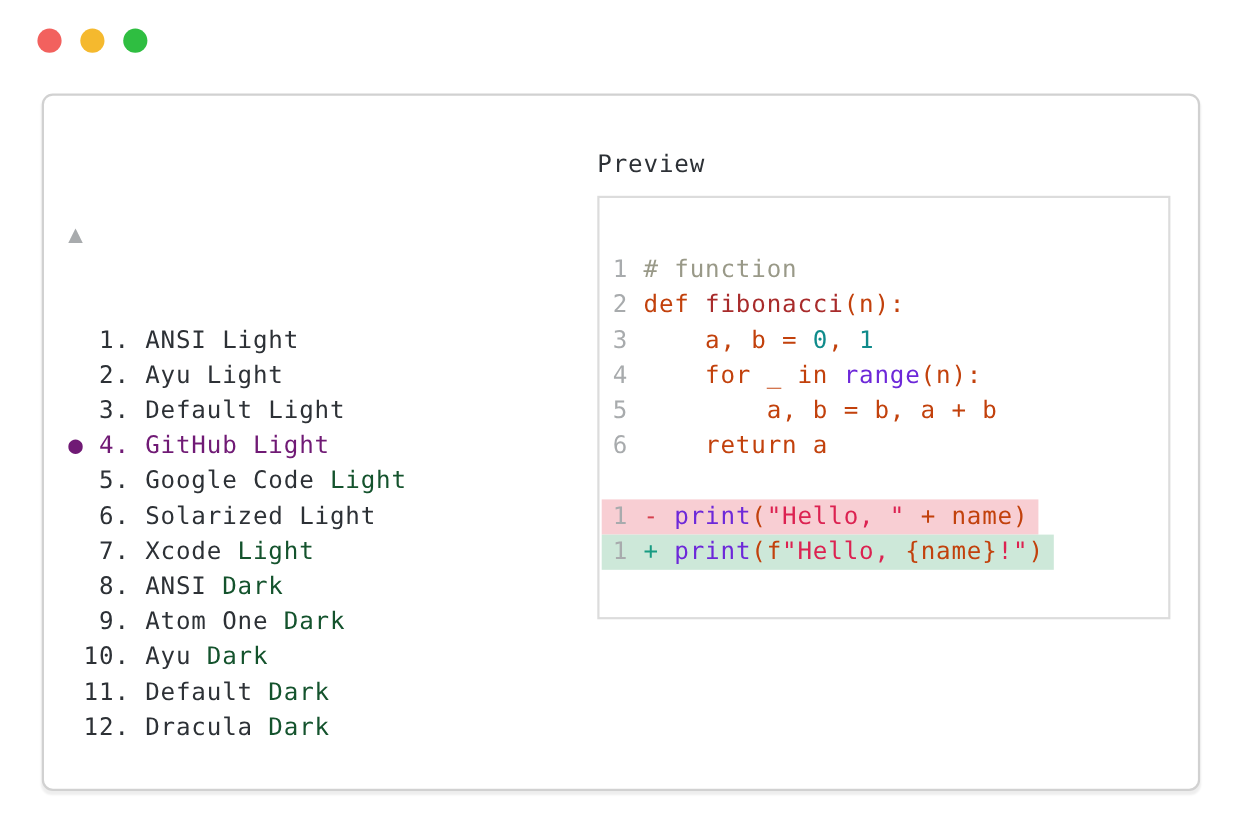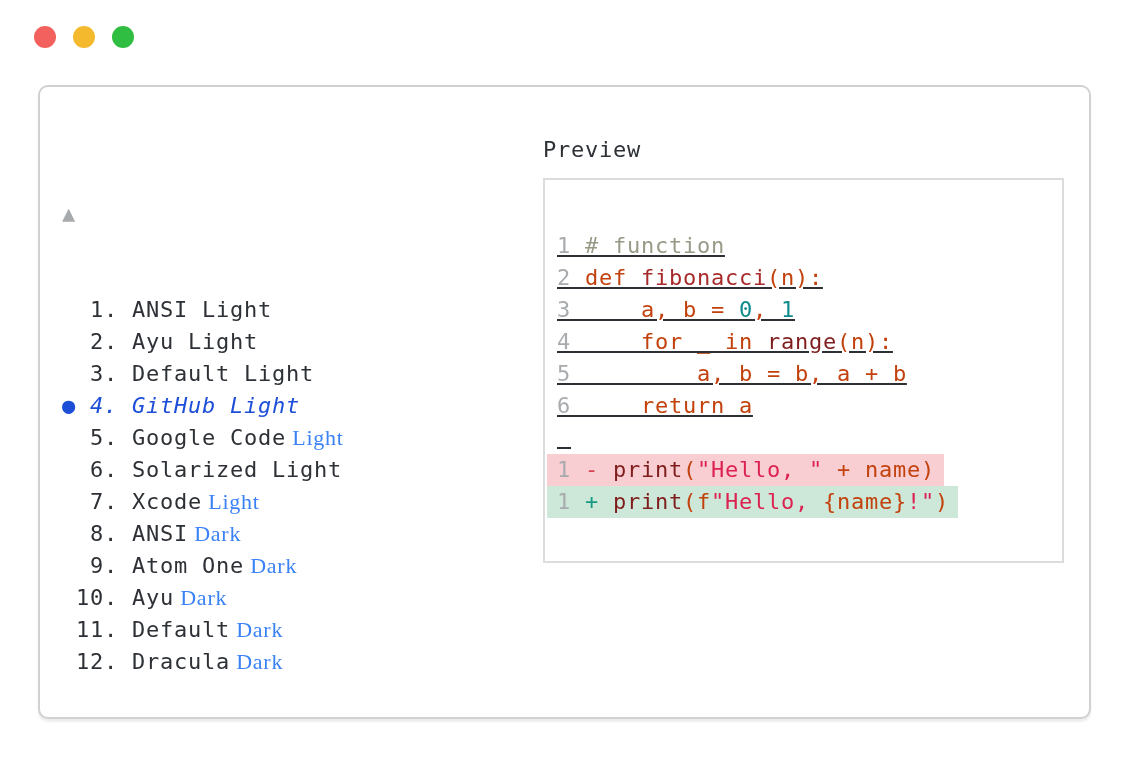--- a/index.html
+++ b/index.html
@@ -20,35 +20,35 @@
            box-shadow:0 3px 2px rgba(0,0,0,0.07); }
 
   .mono { font-size:22px; line-height:32px; letter-spacing:0.75px;
           white-space:pre; color:#2d3136; }
 
   .left-col { position:absolute; left:22px; top:47px; }
   .row { height:32px; }
   .arrow-up   { color:#a8abad; }
 
   .trow { color:#2d3136; cursor:default; }
-  .trow .muted { color:#3b82f6;font-family:Liberation Serif, serif; }
-  .trow.sel, .trow.sel .marker { color:#1d4ed8;font-style:italic; }
+  .trow .muted { color:#14532d; }
+  .trow.sel, .trow.sel .marker { color:#701a75; }
 
   
   .preview-title { position:absolute; left:503px; top:47px; }
   .preview-box { position:absolute; left:503px; top:91px; width:521px; height:385px;
                  border:2px solid #dcdcdc; background:#fff; overflow:hidden; }
   .code { padding:50px 0 0 12px; }
-  .cline { height:32px;text-decoration:underline; }
+  .cline { height:32px; }
 
   .c-plain   { color:#c2410c; }
   .c-comment { color:#999988; }
   .c-func    { color:#a82b2b; }
   .c-number  { color:#0f8b8b; }
-  .c-builtin { color:#7f1d1d; }
+  .c-builtin { color:#6d28d9; }
   .c-string  { color:#dc2251; }
   .c-lineno  { color:#a8abad; }
 
   .diffline { display:inline-block; margin-left:-10px; padding:0 9px 0 10px; }
   .diffline.removed { background:#f8ced3; }
   .diffline.added   { background:#cde8d9; }
   .sign-minus { color:#d6404e; }
   .sign-plus  { color:#189b82; }
 </style>
 </head>

